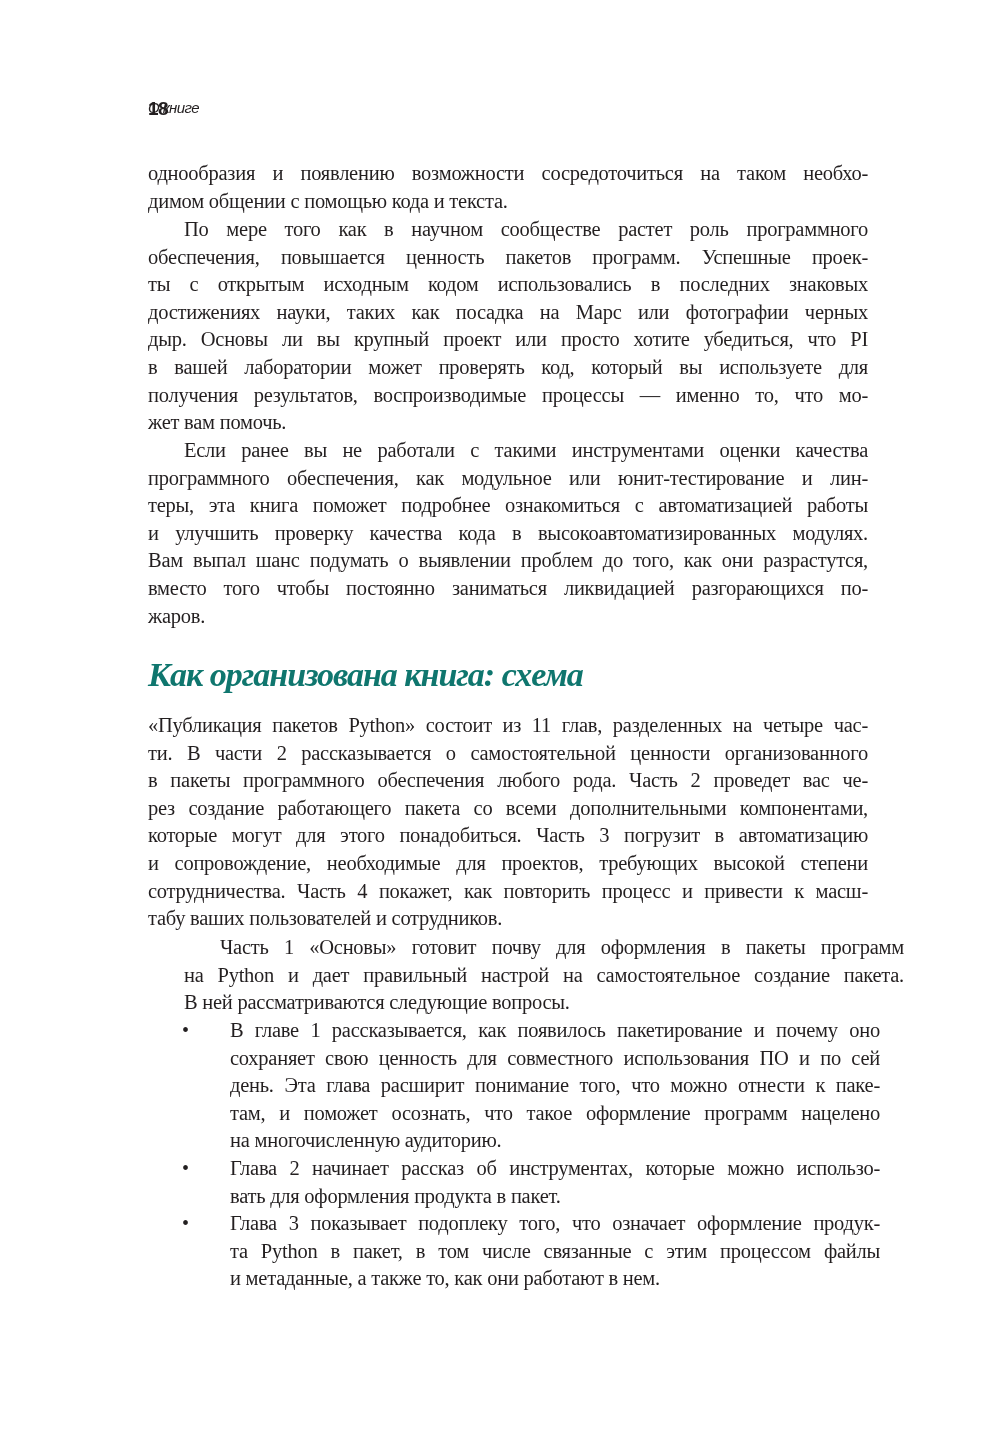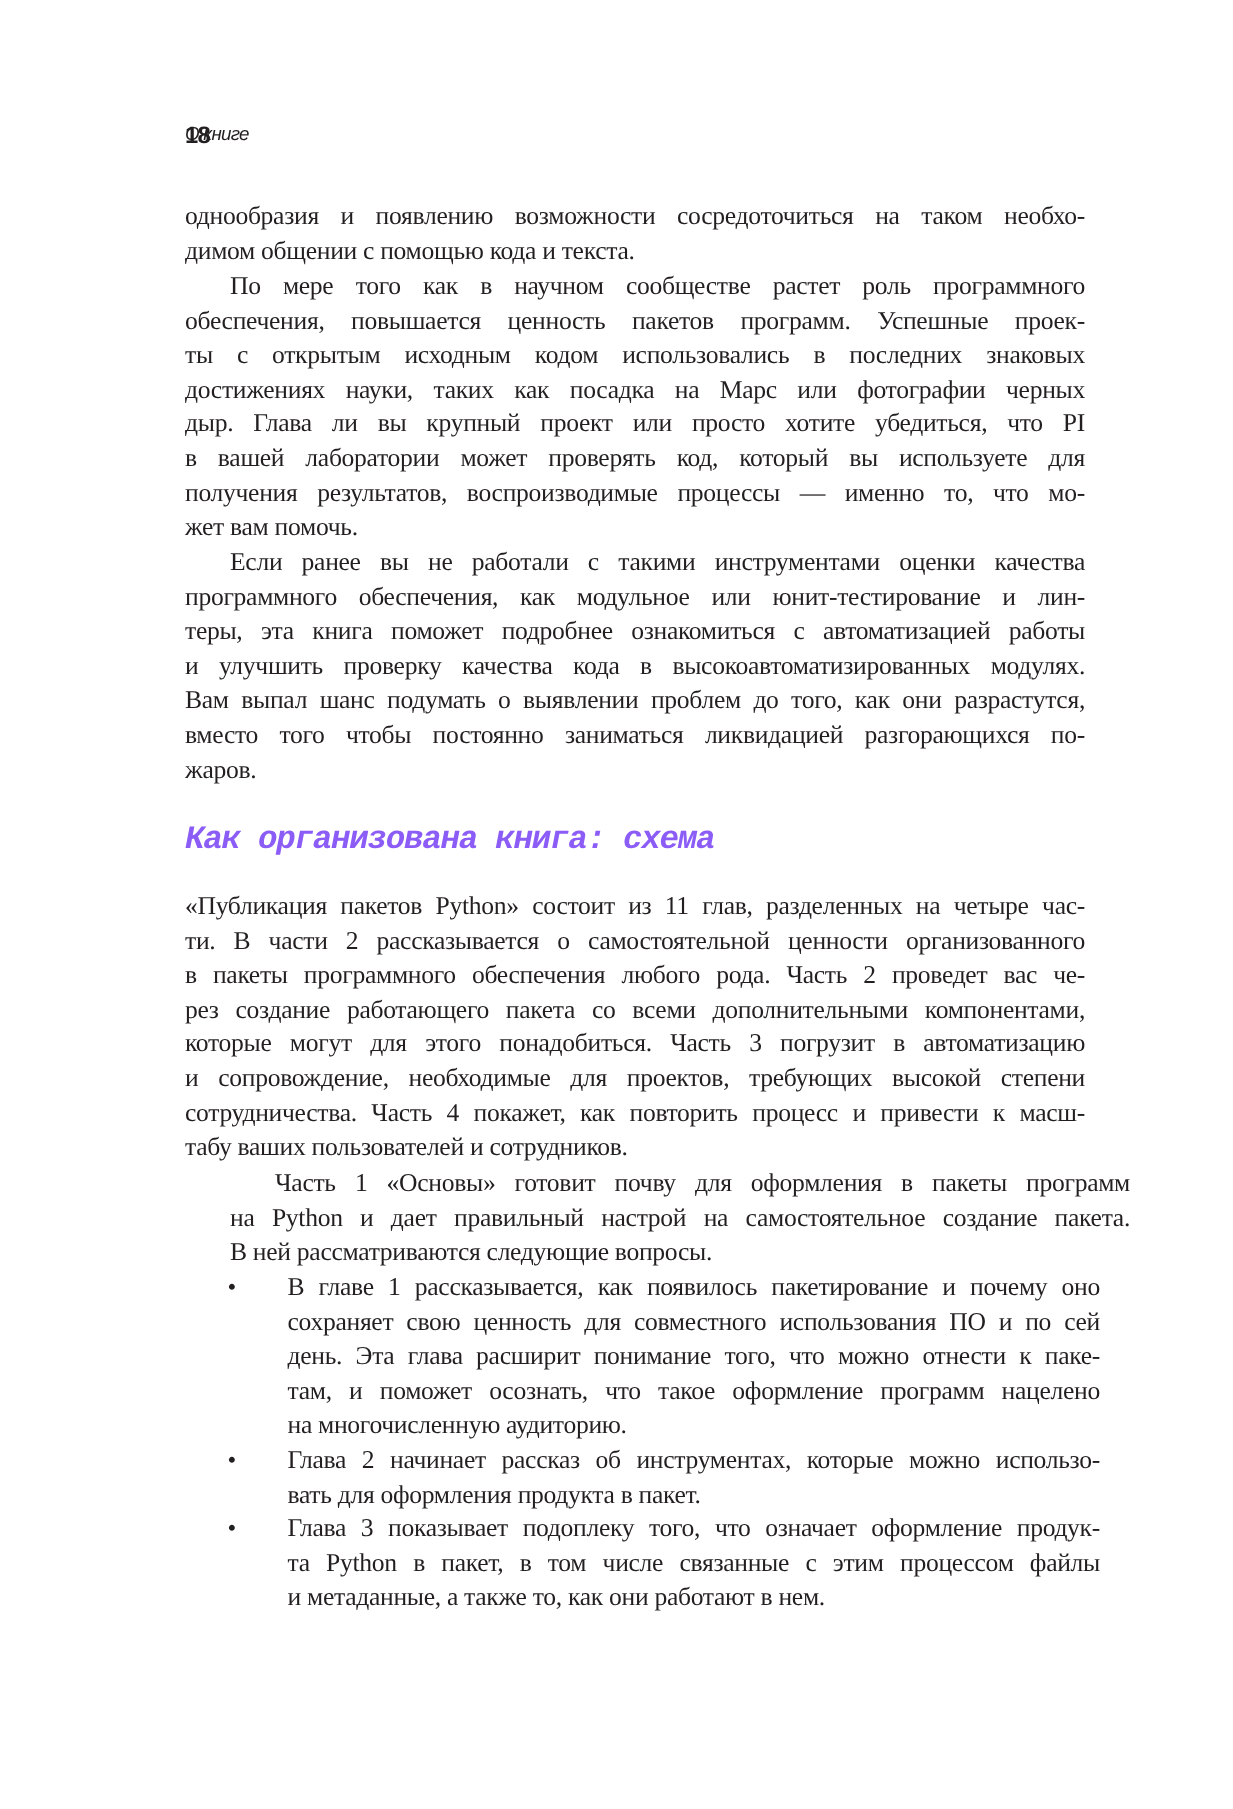--- a/index.html
+++ b/index.html
@@ -72,26 +72,26 @@
     .line.indent {
       padding-left: 36px;
     }
     .block1 { top: 160px; }
     .block2 { top: 216px; }
     .block3 { top: 437px; }
     .heading {
       position: absolute;
       left: 148px;
       top: 656px;
-      font-family: Liberation Mono, monospace;
+      font-family: Liberation Serif, serif;
       font-style: italic;
       font-weight: bold;
-      font-size: 26px;
+      font-size: 34px;
       letter-spacing: -1px;
-      color: #8b5cf6;
+      color: #0f766e;
     }
     .block4 { top: 712px; }
     .block5 { top: 934px; margin-left: 36px; }
     .bullets {
       position: absolute;
       left: 148px;
       width: 720px;
       top: 1017px;
     }
     .bullet-item {
@@ -124,21 +124,21 @@
   <div class="text block1">
     <span class="line">однообразия и появлению возможности сосредоточиться на таком необхо-</span>
     <span class="line last">димом общении с помощью кода и текста.</span>
   </div>
 
   <div class="text block2">
     <span class="line indent">По мере того как в научном сообществе растет роль программного</span>
     <span class="line">обеспечения, повышается ценность пакетов программ. Успешные проек-</span>
     <span class="line">ты с открытым исходным кодом использовались в последних знаковых</span>
     <span class="line">достижениях науки, таких как посадка на Марс или фотографии черных</span>
-    <span class="line">дыр. Глава ли вы крупный проект или просто хотите убедиться, что PI</span>
+    <span class="line">дыр. Основы ли вы крупный проект или просто хотите убедиться, что PI</span>
     <span class="line">в вашей лаборатории может проверять код, который вы используете для</span>
     <span class="line">получения результатов, воспроизводимые процессы — именно то, что мо-</span>
     <span class="line last">жет вам помочь.</span>
   </div>
 
   <div class="text block3">
     <span class="line indent">Если ранее вы не работали с такими инструментами оценки качества</span>
     <span class="line">программного обеспечения, как модульное или юнит-тестирование и лин-</span>
     <span class="line">теры, эта книга поможет подробнее ознакомиться с автоматизацией работы</span>
     <span class="line">и улучшить проверку качества кода в высокоавтоматизированных модулях.</span>

